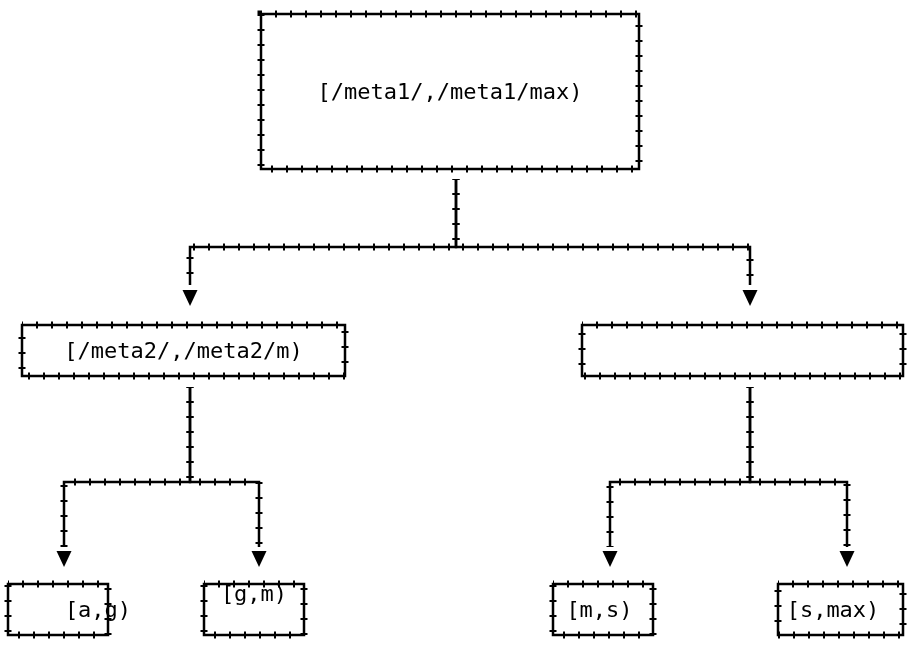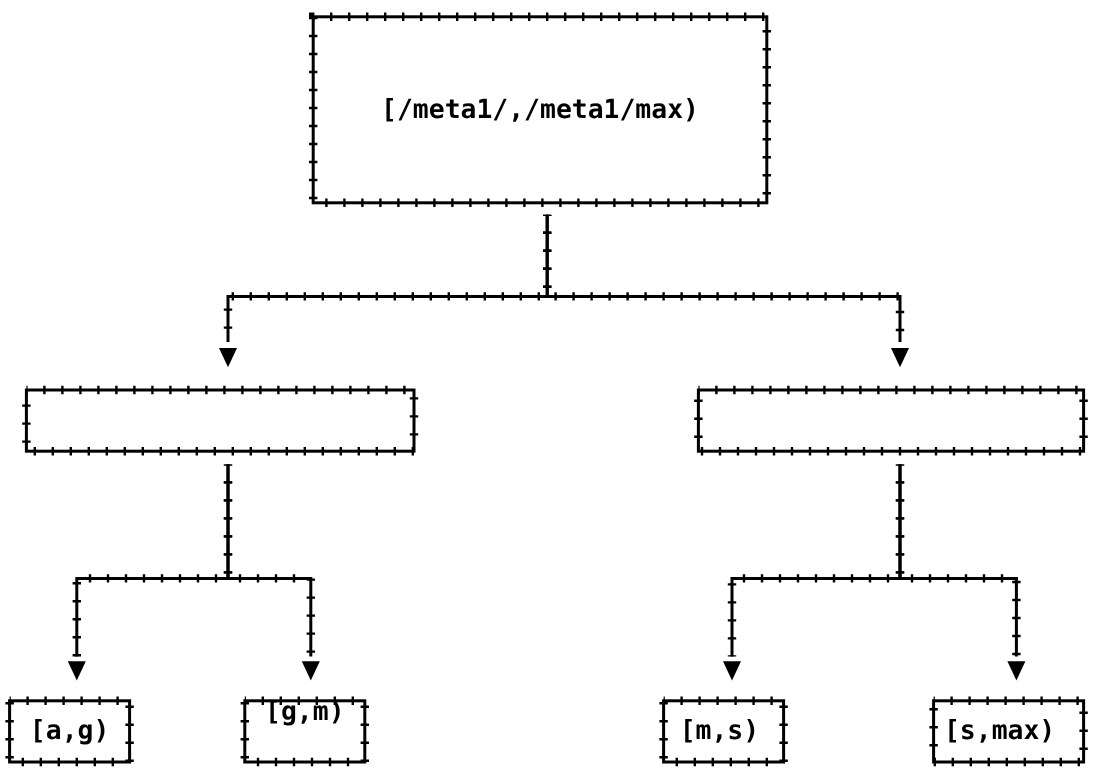--- a/index.html
+++ b/index.html
@@ -17,21 +17,21 @@
   }
   .wires{position:absolute;left:0;top:0;}
   .edge-line{fill:none;stroke:var(--line);stroke-width:2.5;}
   .ticks{fill:none;stroke:var(--line);stroke-width:7;stroke-dasharray:2 13;stroke-dashoffset:1;}
   .box-fill{fill:var(--bg);stroke:none;}
   .box-stroke{fill:none;stroke:var(--line);stroke-width:2.5;}
   .arrowhead{fill:var(--line);stroke:none;}
   .node-label{
     position:absolute;
     display:flex;align-items:center;justify-content:center;
-    font-size:22px;font-weight:700;color:var(--text);
+    font-size:22px;font-weight:400;color:var(--text);
     white-space:nowrap;pointer-events:none;
   }
 </style>
 </head>
 <body>
 
 <div class="stage">
 
   <svg class="wires" width="912" height="652" viewBox="0 0 912 652">
 
@@ -100,23 +100,24 @@
     </g>
     <g>
       <rect class="box-fill" x="778" y="584" width="125" height="51"></rect>
       <rect class="ticks" x="778" y="584" width="125" height="51"></rect>
       <rect class="box-stroke" x="778" y="584" width="125" height="51"></rect>
     </g>
   </svg>
 
   <div class="node-label" style="left:261px;top:14px;width:378px;height:155px;">[/meta1/,/meta1/max)</div>
 
+  <div class="node-label" style="left:22px;top:325px;width:323px;height:51px;">[/meta2/,/meta2/m)</div>
 
 
-  <div class="node-label" style="left:8px;top:584px;width:100px;height:51px;">[a,g)</div>
+  <div class="node-label" style="left:8px;top:584px;width:100px;height:51px;padding-left:40px;">[a,g)</div>
 
   <div class="node-label" style="left:204px;top:568px;width:100px;height:51px;">[g,m)</div>
 
   <div class="node-label" style="left:553px;top:584px;width:93px;height:51px;">[m,s)</div>
 
   <div class="node-label" style="left:778px;top:584px;width:110px;height:51px;">[s,max)</div>
 
 </div>
 
 </body></html>

